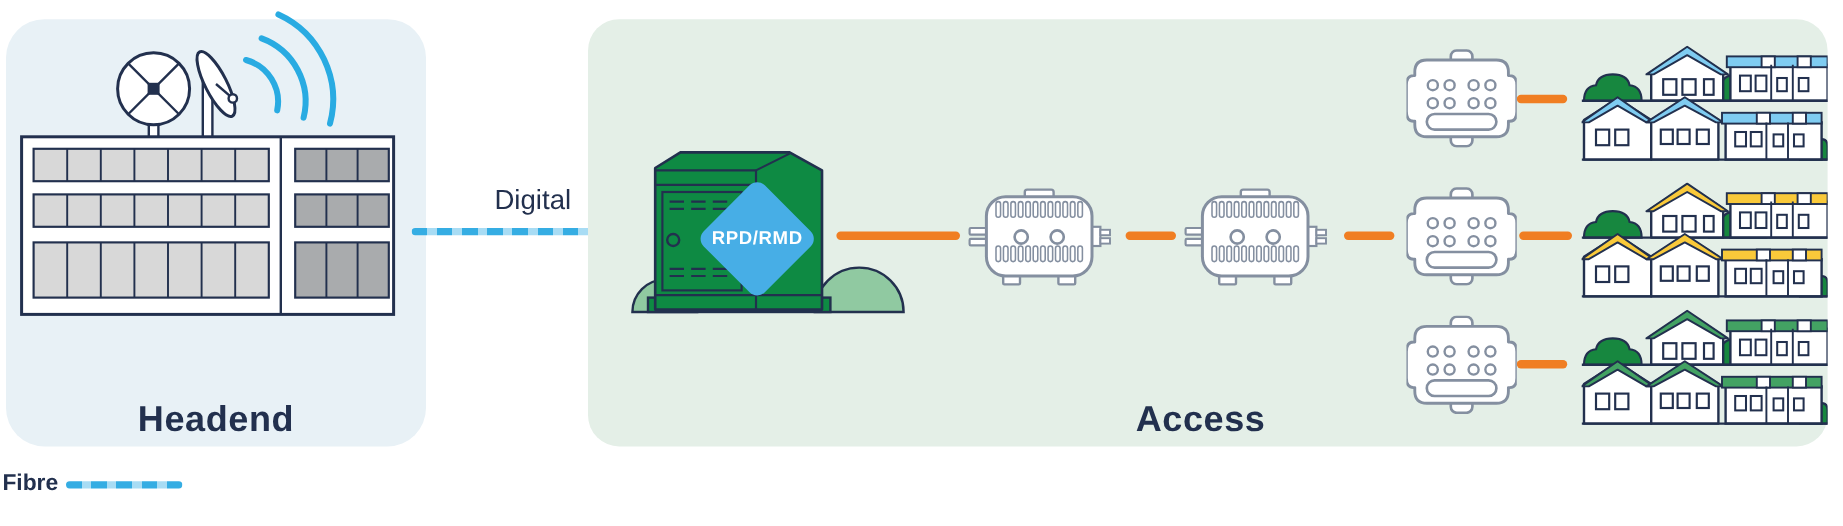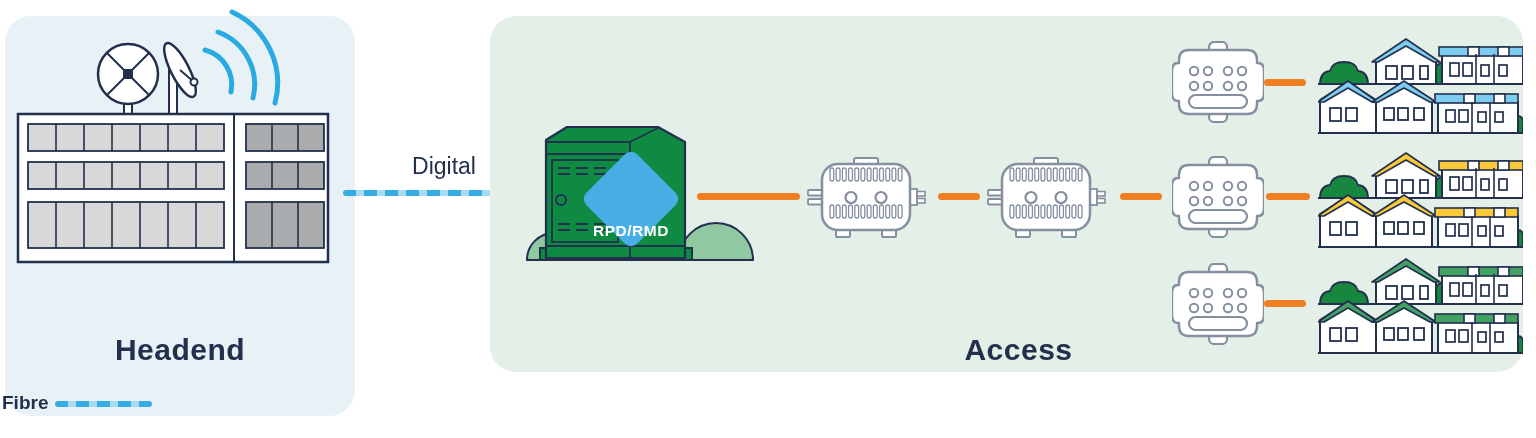--- a/index.html
+++ b/index.html
@@ -6,32 +6,32 @@
     --navy:#22304e; --orange:#f07e23; --fibre-blue:#35ade3; --fibre-light:#a8dcf4;
     --signal-blue:#29abe2; --headend-bg:#e8f1f6; --access-bg:#e4efe7;
     --cabinet-green:#0e8a43; --diamond-blue:#47aee6; --bush-light:#90c9a1; --bush-dark:#17873f;
     --roof-blue:#7fccf1; --roof-yellow:#f9c93a; --roof-green:#43a263;
     --device-gray:#848fa0; --window-light:#d8d8d8; --window-dark:#a9abad; --white:#ffffff;
   }
   html,body{margin:0;padding:0;background:#fff;}
   .canvas{position:relative;width:1536px;height:438px;overflow:hidden;background:#fff;
     font-family:"Liberation Sans",sans-serif;color:var(--navy);}
   .card{position:absolute;border-radius:26px;}
-  .card.headend{left:5px;top:16px;width:350px;height:400px;background:var(--headend-bg);}
+  .card.headend{left:5px;top:16px;width:350px;height:356px;background:var(--headend-bg);border-radius:32px;}
   .card.access{left:490px;top:16px;width:1033px;height:356px;background:var(--access-bg);}
   .zone-label{position:absolute;left:0;width:100%;text-align:center;font-size:30px;
     font-weight:700;letter-spacing:.5px;color:var(--navy);}
   .abs{position:absolute;}
   .coax-seg{position:absolute;height:7px;border-radius:3.5px;background:var(--orange);}
   .fibre-line{position:absolute;height:6px;border-radius:3px;
     background:repeating-linear-gradient(90deg,var(--fibre-blue) 0 13px,var(--fibre-light) 13px 21px);}
   .digital-label{position:absolute;left:378px;top:153px;width:84px;text-align:center;
     font-size:23px;font-weight:400;color:var(--navy);margin-left:24px;}
   .badge-label{position:absolute;left:583px;top:190px;width:96px;text-align:center;
-    font-size:15.5px;font-weight:700;letter-spacing:.5px;color:#fff;margin-top:32px;}
+    font-size:15.5px;font-weight:700;letter-spacing:.5px;color:#fff;}
   .legend{position:absolute;left:0;top:392px;width:260px;}
   .legend-row{position:relative;height:26px;}
   .legend-text{position:absolute;left:2px;top:0;font-size:19px;font-weight:700;color:var(--navy);}
   .legend-line{left:55px;width:97px;}
   .legend-line.coax{top:8px;}
   .legend-line.fibre{top:9px;}
   svg{display:block;overflow:visible;}
   .houses{position:absolute;width:205px;height:97px;}
 </style>
 </head>
@@ -237,21 +237,21 @@
   <svg class="houses" style="left: 1318px; top: 38px; --roof: var(--roof-blue);">
       <use href="#sym-houses"></use>
     </svg>
   <svg class="houses" style="left: 1318px; top: 152px; --roof: var(--roof-yellow);">
       <use href="#sym-houses"></use>
     </svg>
   <svg class="houses" style="left: 1318px; top: 258px; --roof: var(--roof-green);">
       <use href="#sym-houses"></use>
     </svg>
 
-  <div class="zone-label" style="left:502px;width:1033px;top:333px">Access</div>
+  <div class="zone-label" style="left:484px;width:1033px;top:333px">Access</div>
 
   <div class="legend">
     <div class="legend-row">
       <span class="legend-text">Fibre</span>
       <span class="fibre-line legend-line fibre"></span>
     </div>
   </div>
 
 </div>
 

